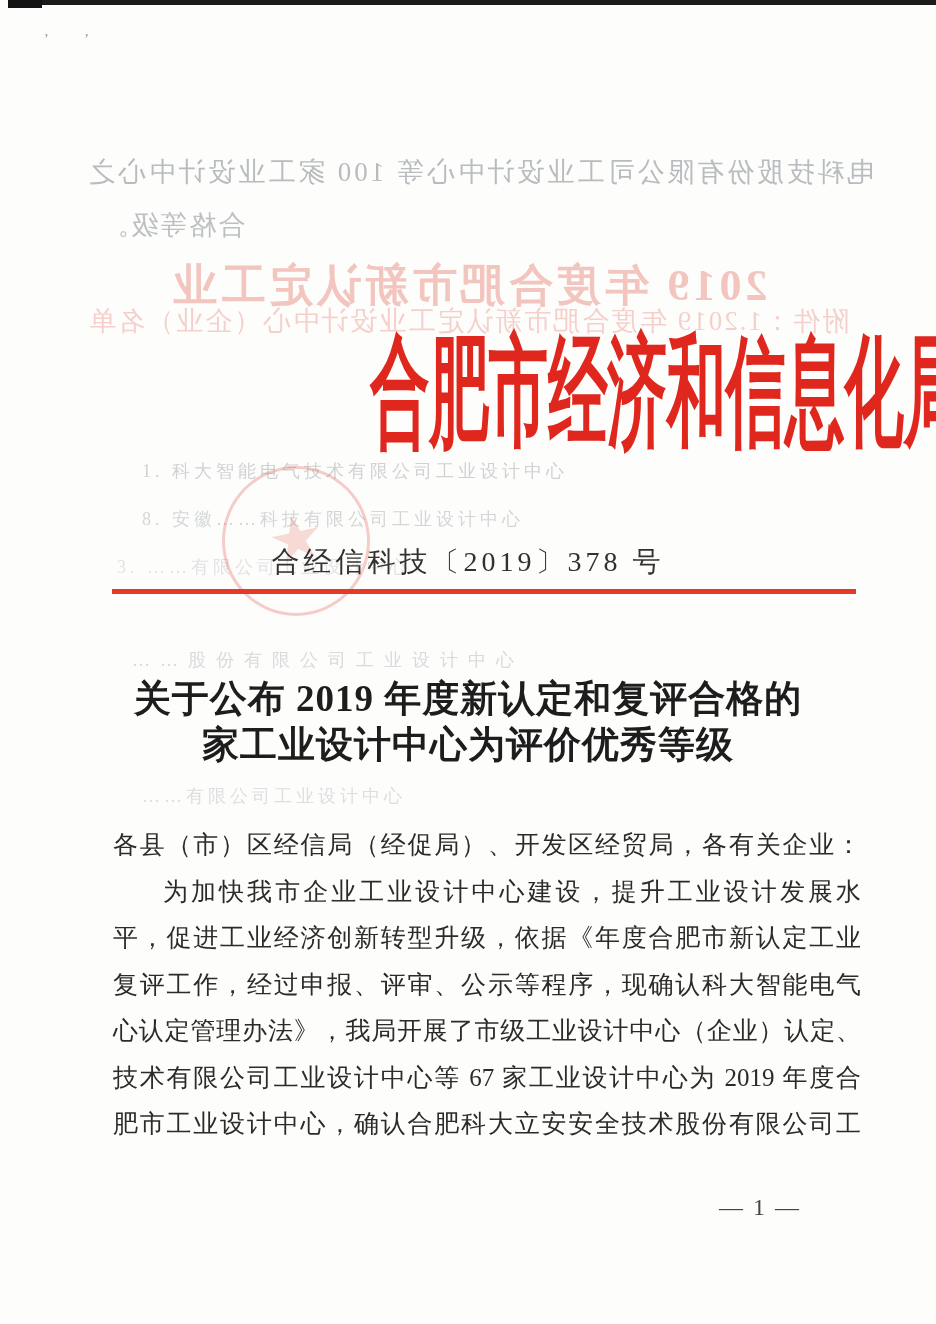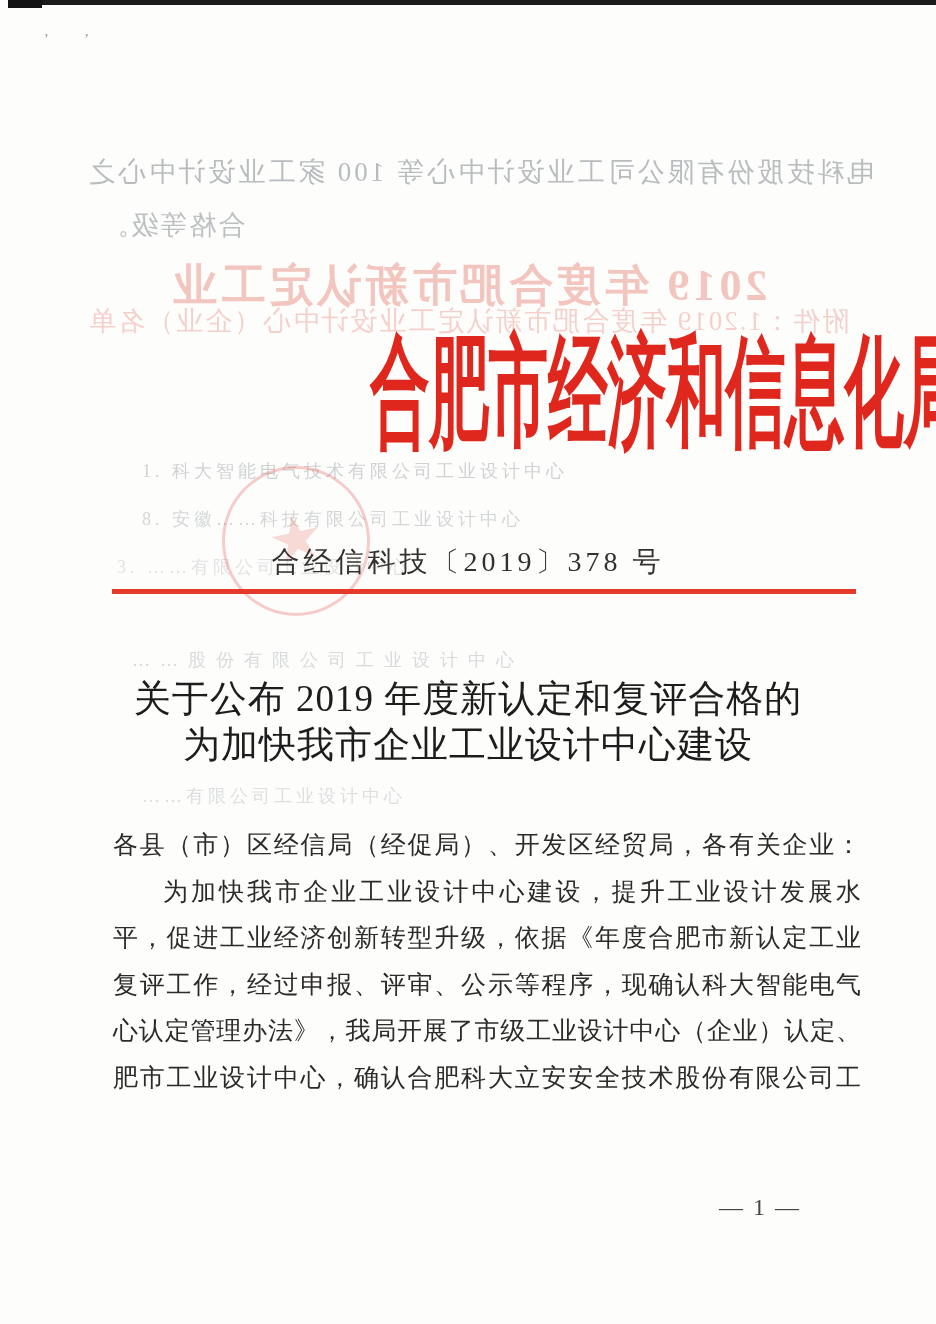--- a/index.html
+++ b/index.html
@@ -97,21 +97,21 @@
     font-size: 28px; letter-spacing: 4px; color: #33302e;
   }
 
   .red-rule {
     position: absolute; z-index: 2;
     top: 589px; left: 112px; width: 744px; height: 5px;
     background: #e5392b;
   }
 
   .doc-title { position: absolute; z-index: 2; left: 0; width: 100%; text-align: center;
-    font-weight: 400; font-size: 37px; color: #1d1d1d; letter-spacing: 1px; }
+    font-weight: 700; font-size: 37px; color: #1d1d1d; letter-spacing: 1px; }
   .doc-title.line1 { top: 674px; }
   .doc-title.line2 { top: 720px; }
 
   .body-block {
     position: absolute; z-index: 2;
     top: 822px; left: 113px; width: 748px;
     font-size: 25px; color: #2d2b29;
   }
   .body-line {
     height: 46.5px; line-height: 46.5px;
@@ -151,26 +151,27 @@
 
   <div class="agency-header">
     <span class="stretch">合肥市经济和信息化局文件</span>
   </div>
 
   <div class="doc-number">合经信科技〔2019〕378 号</div>
 
   <div class="red-rule"></div>
 
   <div class="doc-title line1">关于公布 2019 年度新认定和复评合格的</div>
-  <div class="doc-title line2">为加快我市企业工业设计中心建设</div>
+  <div class="doc-title line2">家工业设计中心为评价优秀等级</div>
 
   <div class="body-block">
     <div class="body-line">各县（市）区经信局（经促局）、开发区经贸局，各有关企业：</div>
     <div class="body-line indent">为加快我市企业工业设计中心建设，提升工业设计发展水</div>
     <div class="body-line">平，促进工业经济创新转型升级，依据《年度合肥市新认定工业</div>
     <div class="body-line">复评工作，经过申报、评审、公示等程序，现确认科大智能电气</div>
     <div class="body-line">心认定管理办法》，我局开展了市级工业设计中心（企业）认定、</div>
+    <div class="body-line">技术有限公司工业设计中心等 67 家工业设计中心为 2019 年度合</div>
     <div class="body-line">肥市工业设计中心，确认合肥科大立安安全技术股份有限公司工</div>
   </div>
 
   <div class="page-number">— 1 —</div>
 
 </div>
 
 </body></html>

